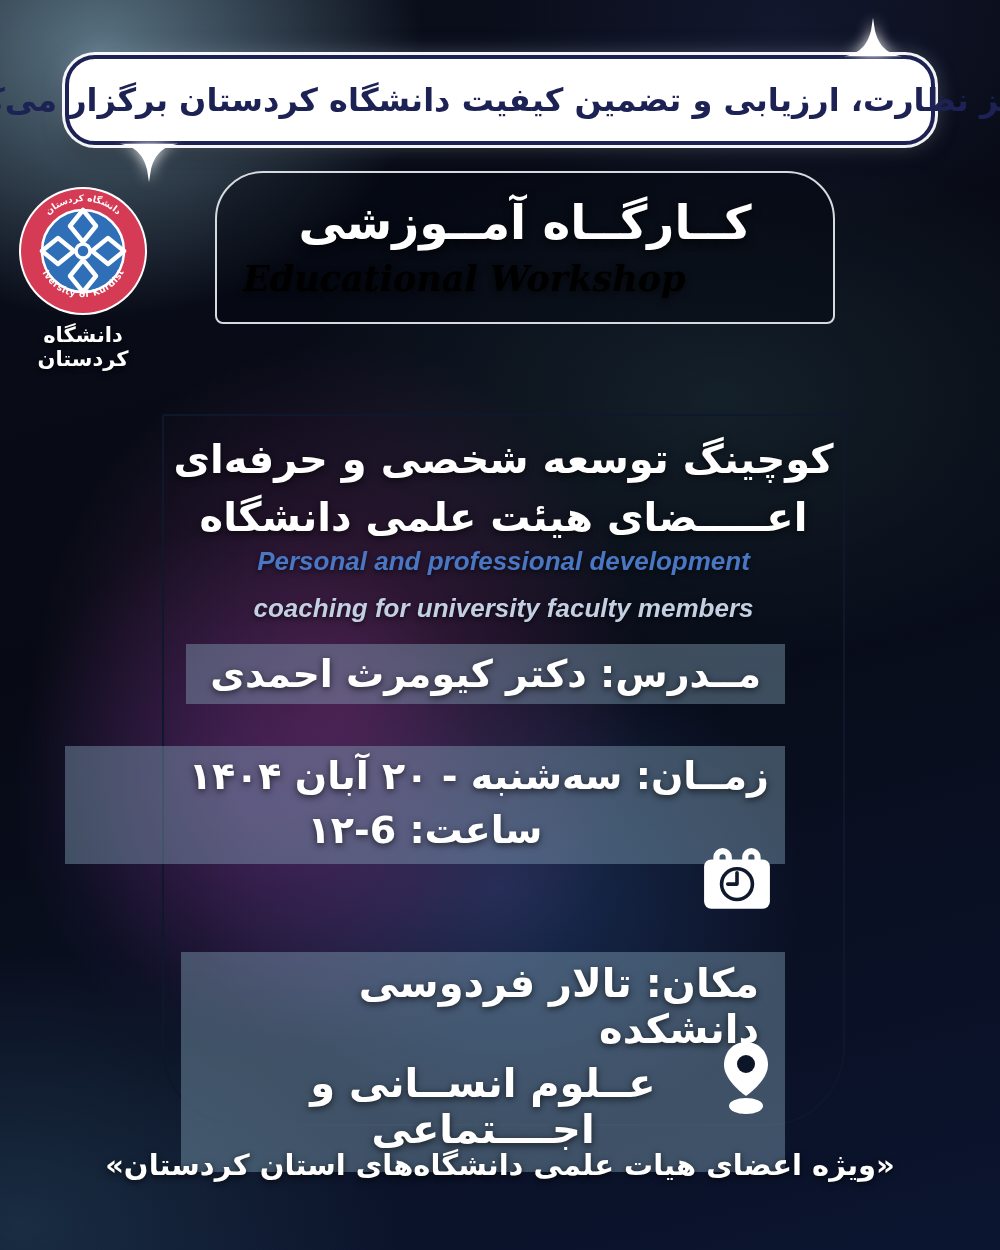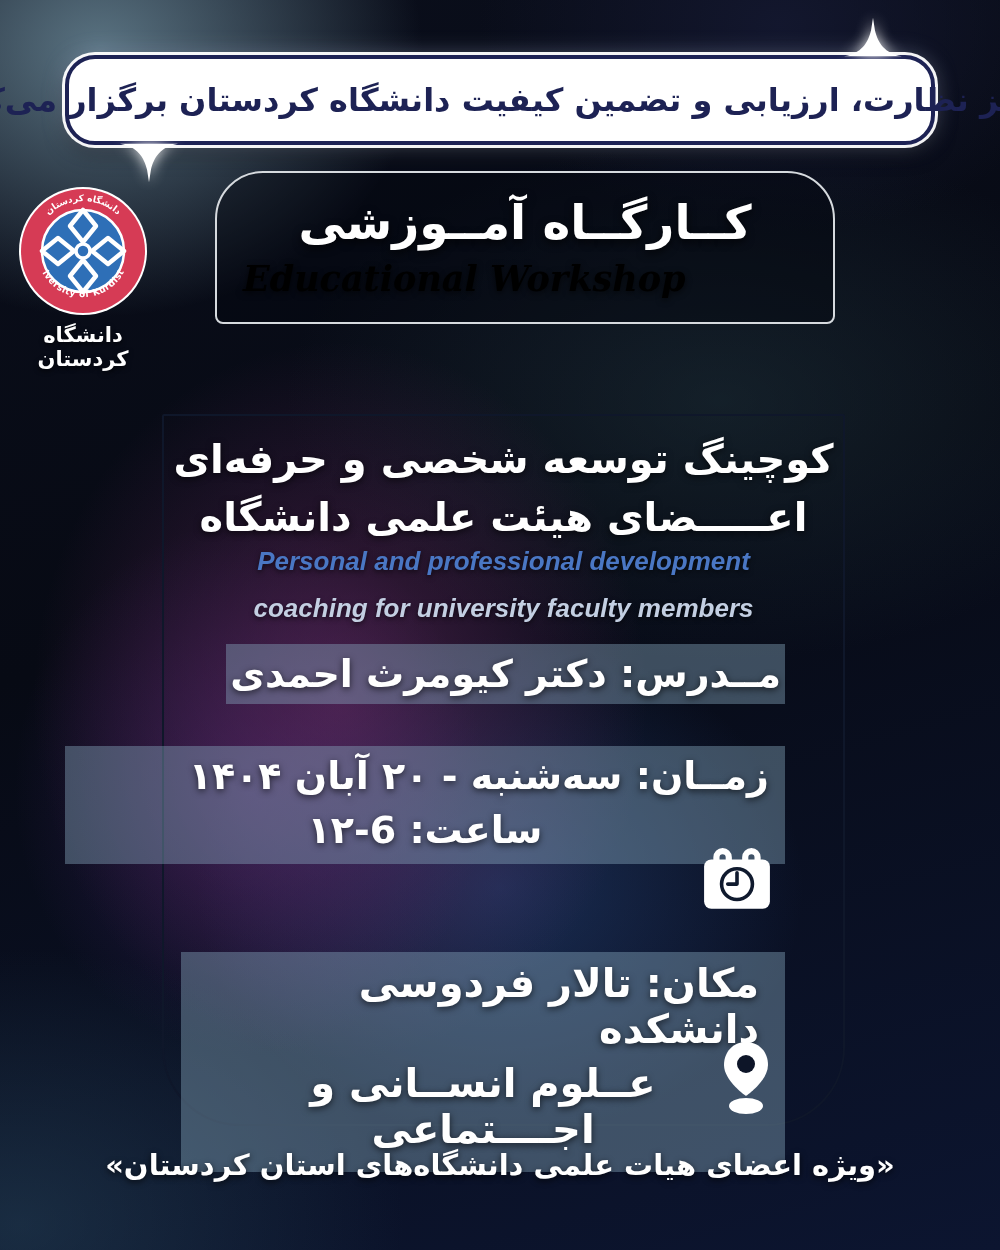--- a/index.html
+++ b/index.html
@@ -52,21 +52,21 @@
     border:2px solid #0f172a;border-radius:2px 2px 78px 78px;direction:rtl;
   }
   .fa{color:#ffffff;font-weight:800;text-shadow:0 2px 7px rgba(0,0,0,.65);}
   .topic1{top:20px;width:100%;text-align:center;font-size:40px;}
   .topic2{top:78px;width:100%;text-align:center;font-size:40px;}
   .en-line{font-family:Liberation Sans, sans-serif;font-style:italic;font-weight:700;
     width:100%;text-align:center;text-shadow:0 2px 5px rgba(0,0,0,.6);}
   .en1{top:130px;font-size:26px;color:#4a77c4;}
   .en2{top:166px;font-size:26px;color:#c3cfe2;margin-top:11px;}
   .hl{background:rgba(137,170,190,.42);}
-  .instructor{top:228px;right:58px;font-size:38px;padding:8px 4px;display:inline-block;}
+  .instructor{top:228px;right:58px;font-size:38px;padding:8px 24px;display:inline-block;}
   .time-block{top:330px;right:58px;width:720px;box-sizing:border-box;padding:8px 12px 12px;}
   .date-line{font-size:38px;text-align:right;padding-right:4px;}
   .hour-line{font-size:38px;text-align:center;margin-top:10px;}
   .loc-block{top:536px;right:58px;width:604px;box-sizing:border-box;padding:8px 12px 20px;}
   .loc1{font-size:40px;text-align:right;padding-right:14px;}
   .loc2{font-size:40px;text-align:center;margin-top:8px;}
   .cal-icon{top:432px;right:70px;}
   .pin-icon{top:624px;right:65px;}
   
   .footer{

